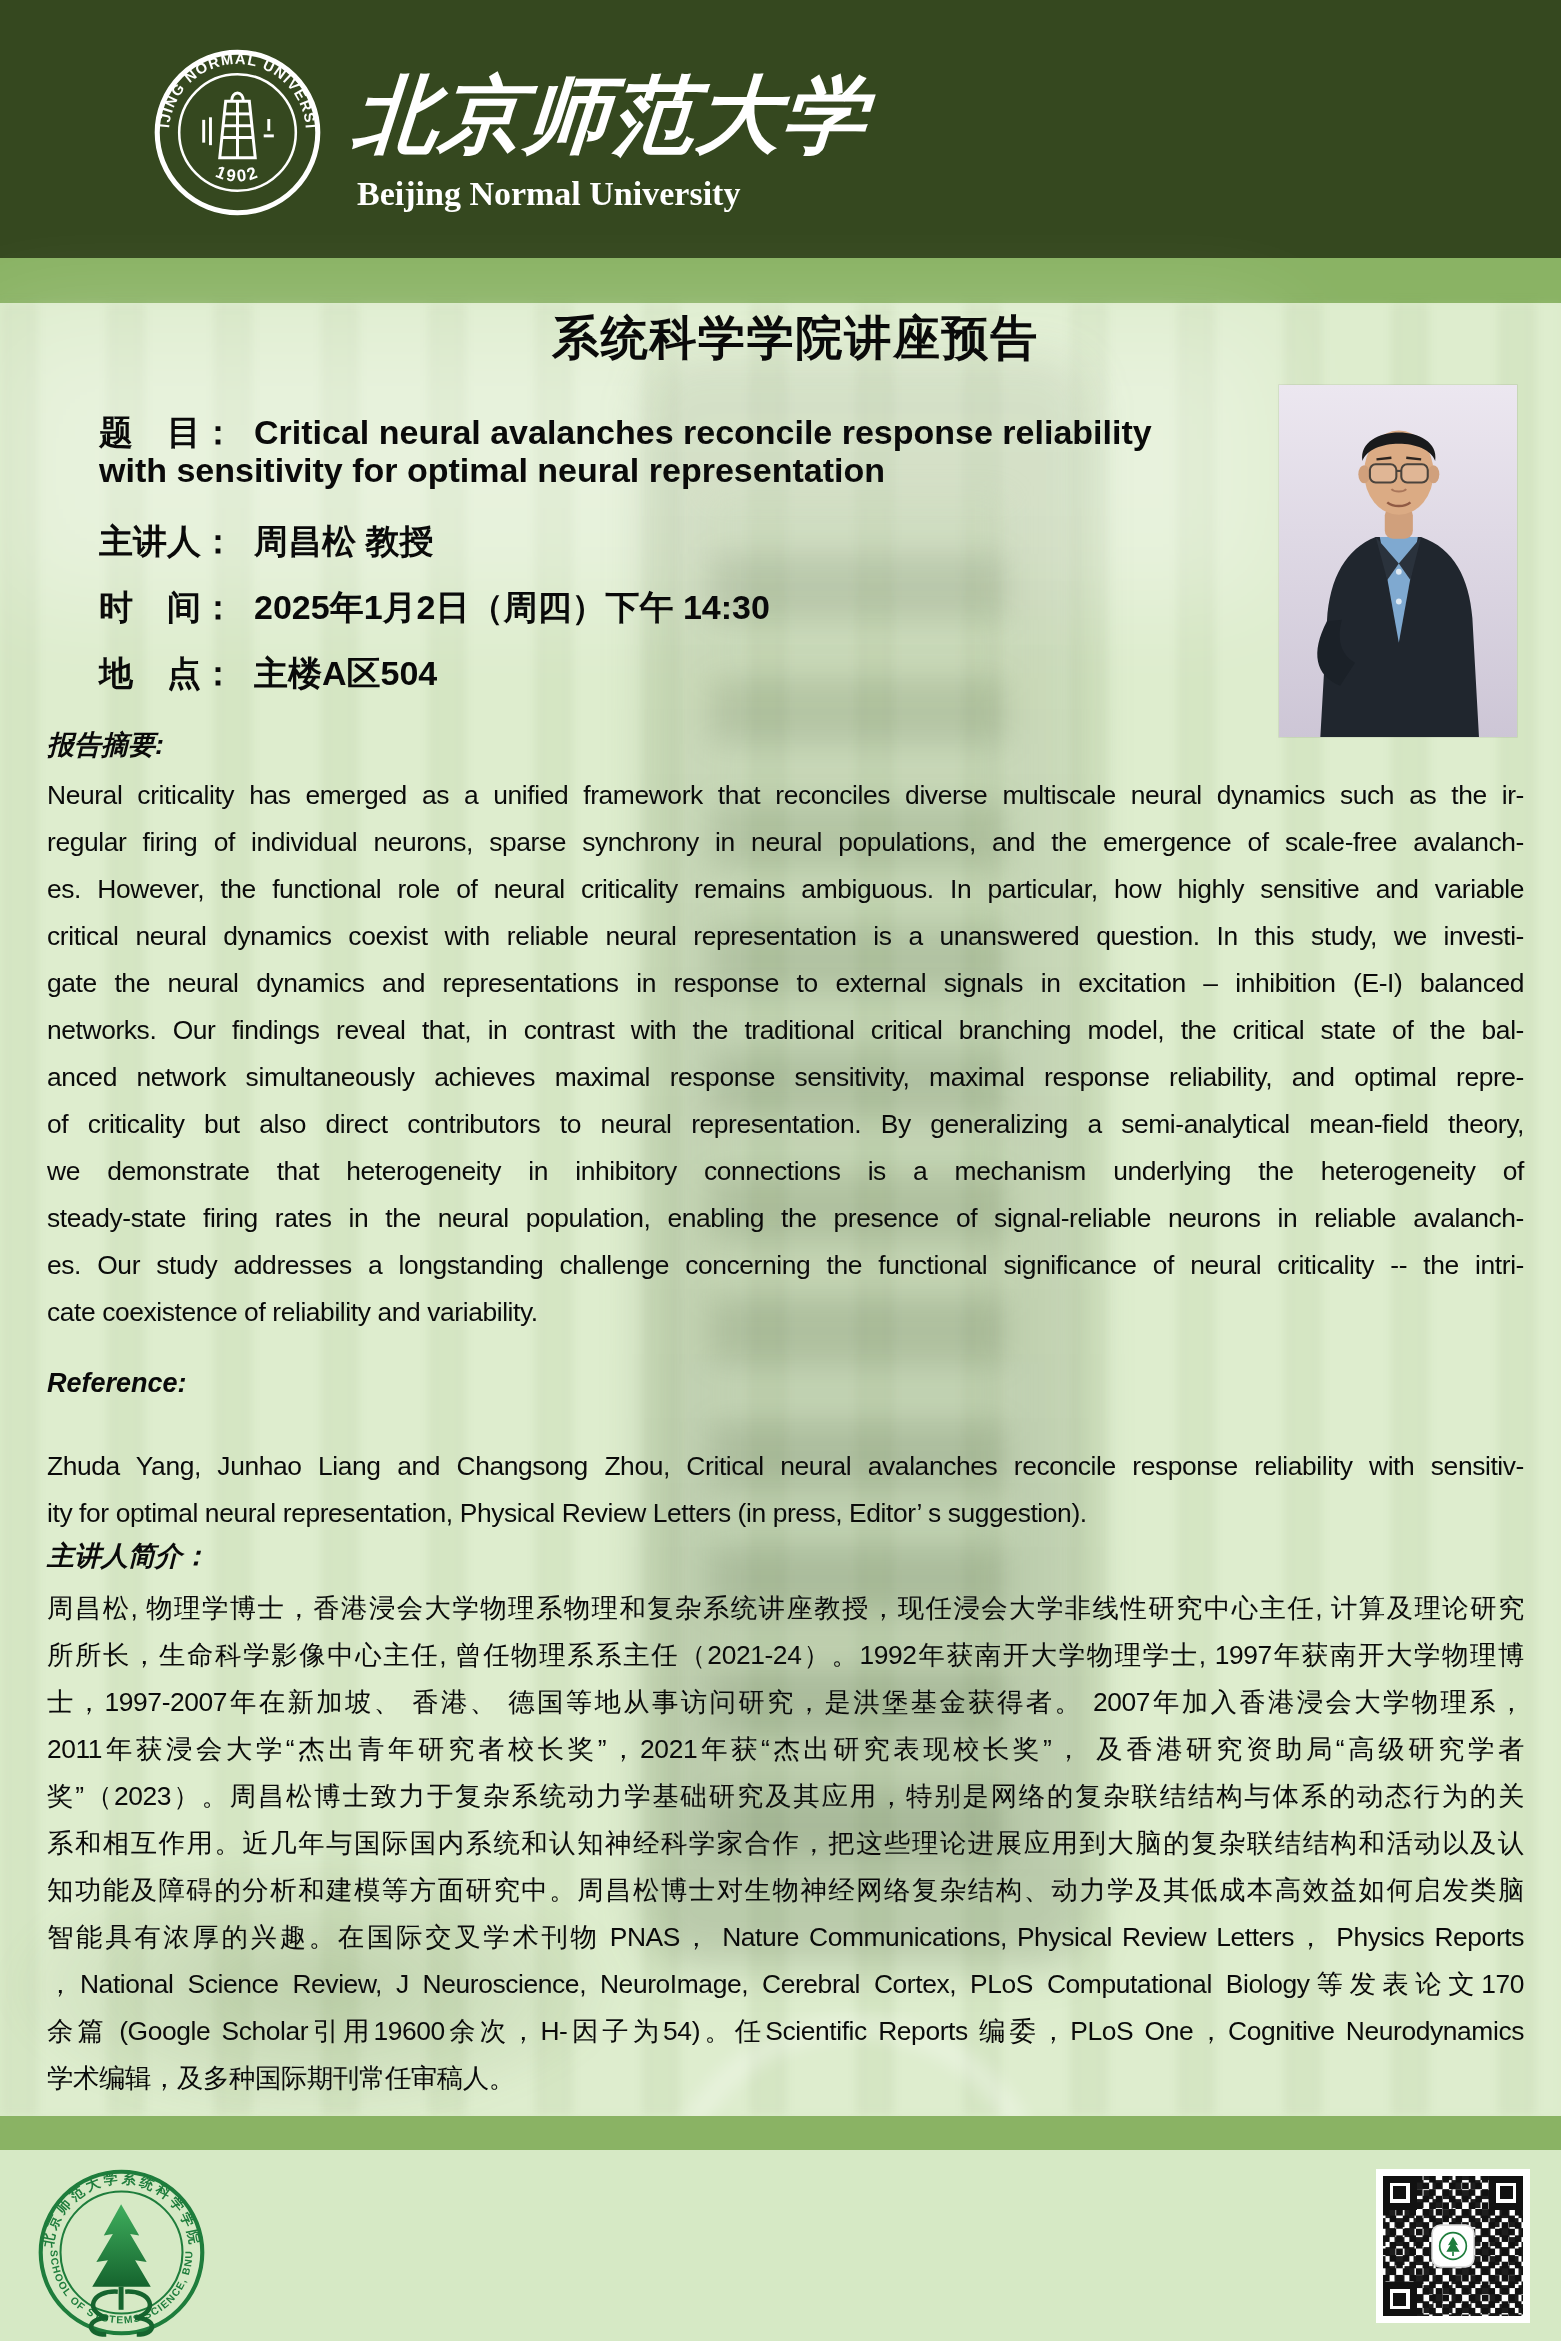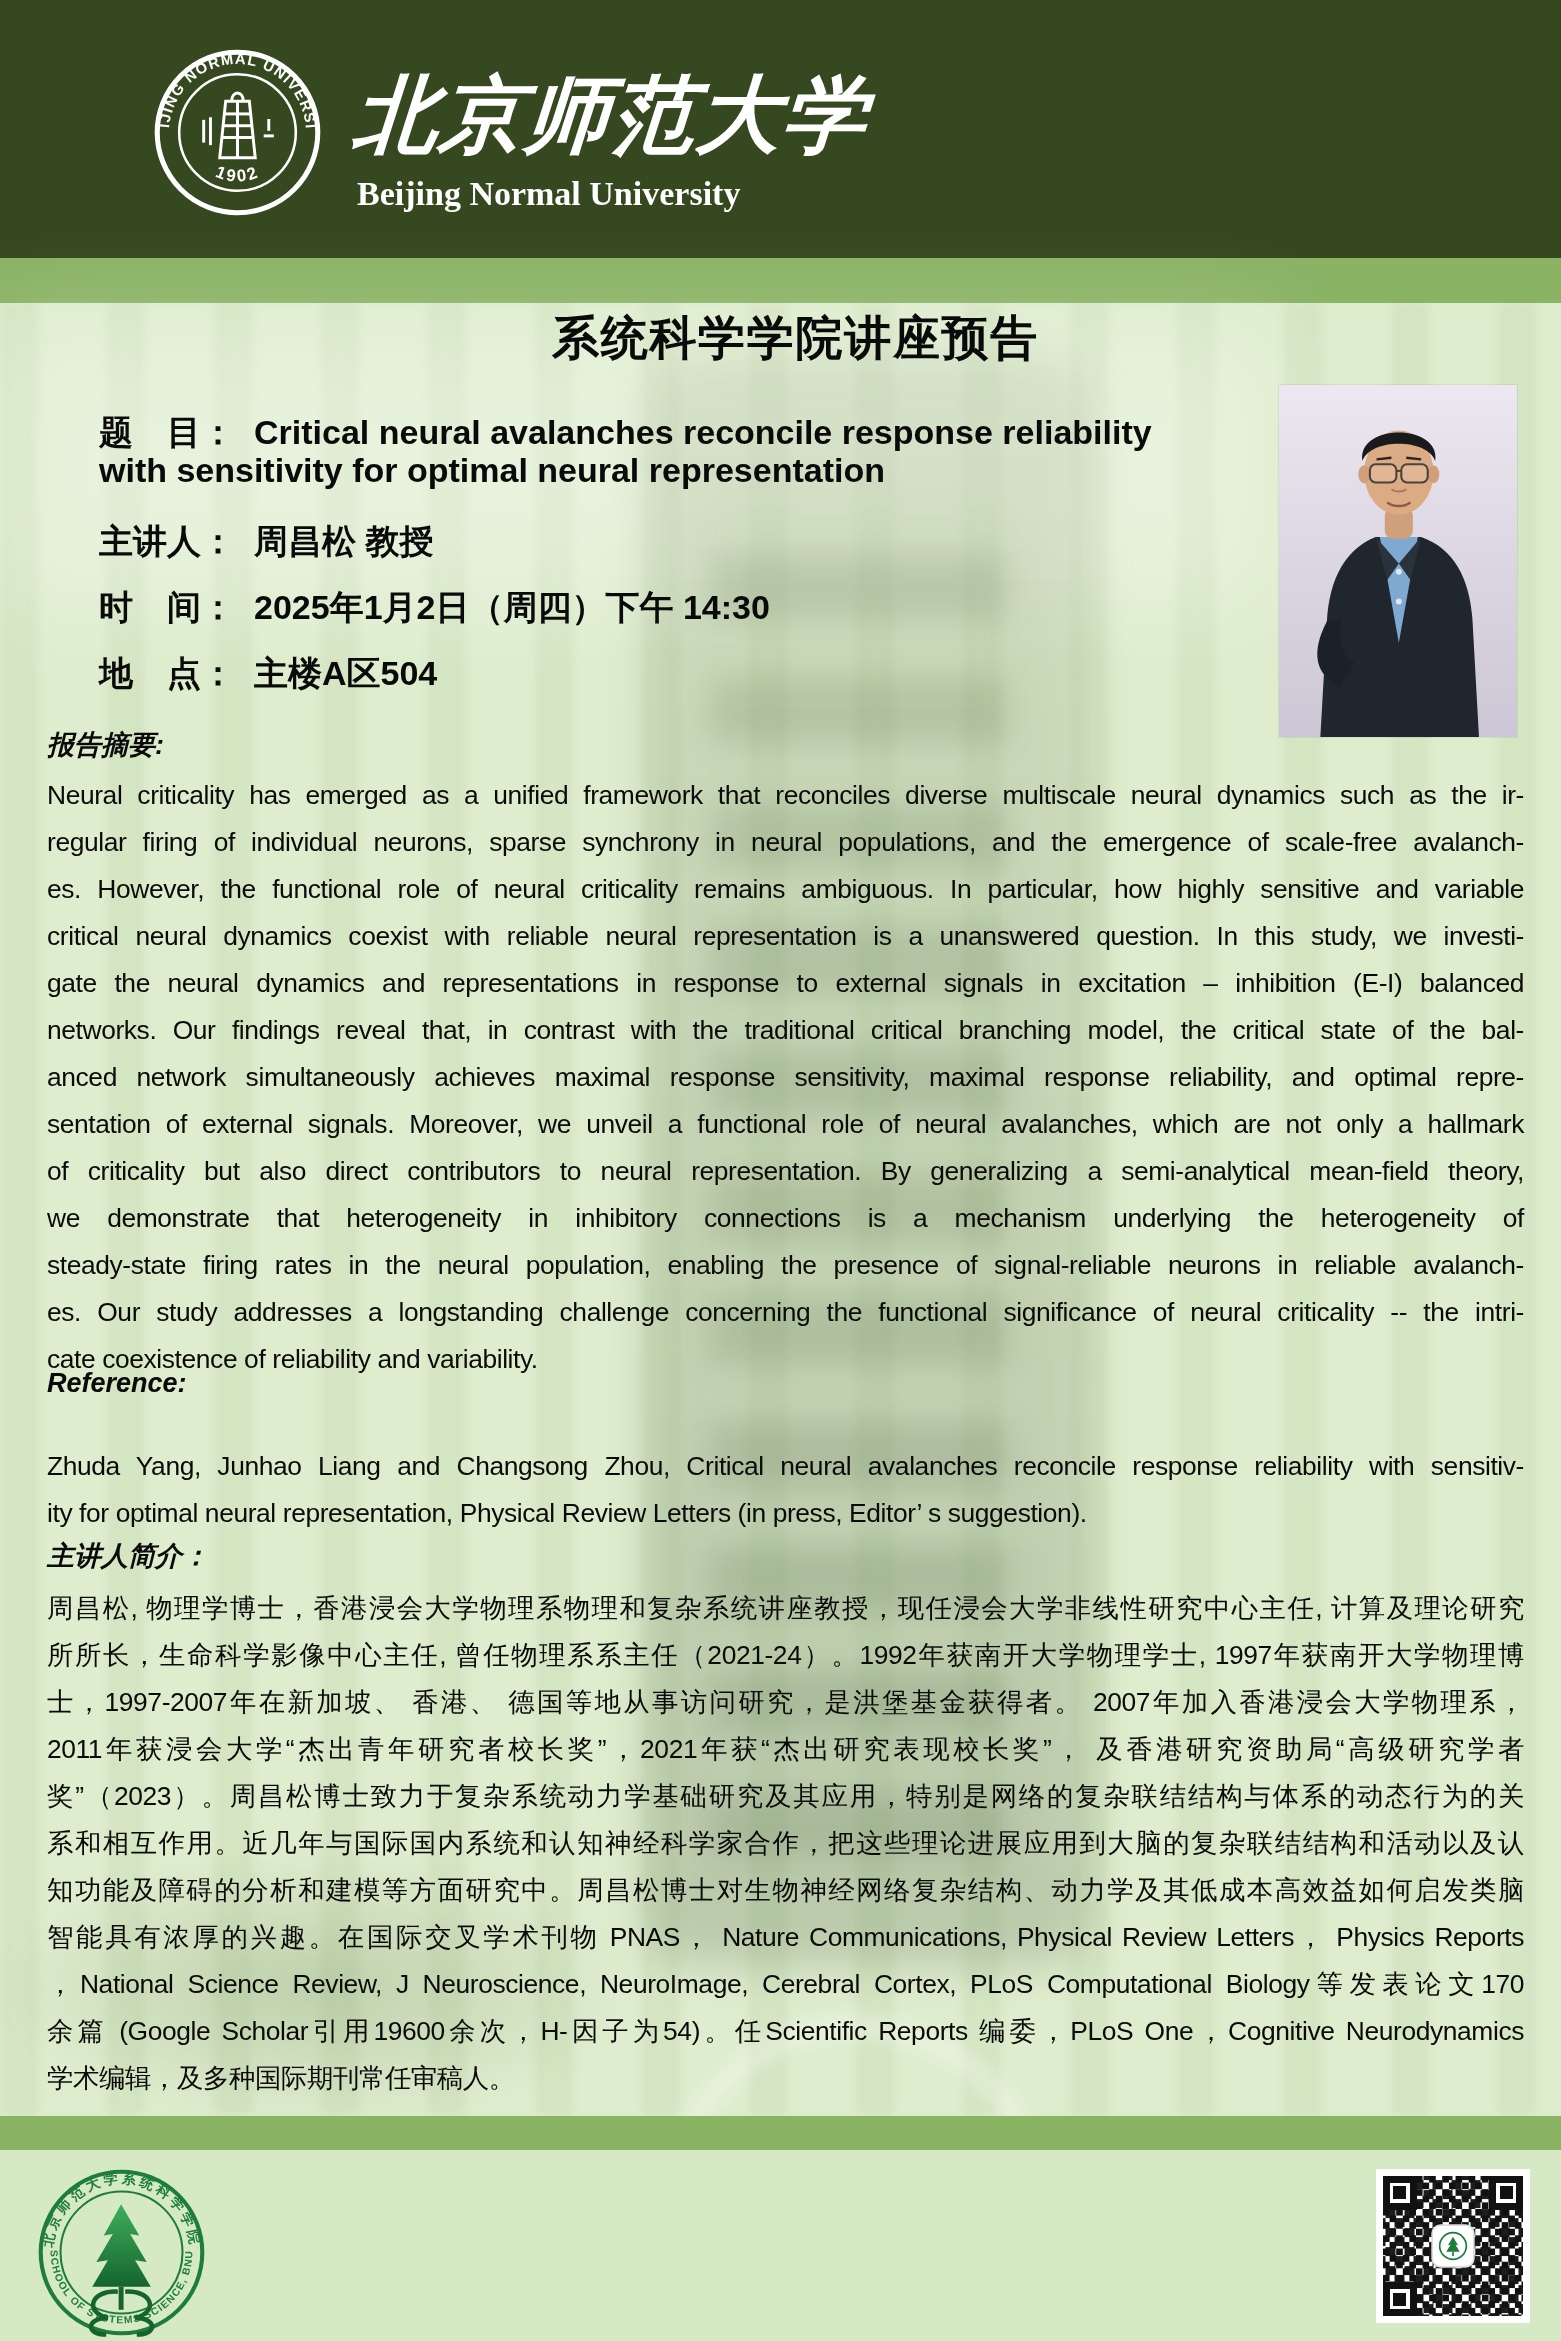--- a/index.html
+++ b/index.html
@@ -189,21 +189,20 @@
 
   <div class="sec-head h-abstract">报告摘要:</div>
   <div class="lines lines-abstract">
     <div class="bline">Neural criticality has emerged as a unified framework that reconciles diverse multiscale neural dynamics such as the ir-</div>
     <div class="bline">regular firing of individual neurons, sparse synchrony in neural populations, and the emergence of scale-free avalanch-</div>
     <div class="bline">es. However, the functional role of neural criticality remains ambiguous. In particular, how highly sensitive and variable</div>
     <div class="bline">critical neural dynamics coexist with reliable neural representation is a unanswered question. In this study, we investi-</div>
     <div class="bline">gate the neural dynamics and representations in response to external signals in excitation – inhibition (E-I) balanced</div>
     <div class="bline">networks. Our findings reveal that, in contrast with the traditional critical branching model, the critical state of the bal-</div>
     <div class="bline">anced network simultaneously achieves maximal response sensitivity, maximal response reliability, and optimal repre-</div>
-    <div class="bline">sentation of external signals. Moreover, we unveil a functional role of neural avalanches, which are not only a hallmark</div>
     <div class="bline">of criticality but also direct contributors to neural representation. By generalizing a semi-analytical mean-field theory,</div>
     <div class="bline">we demonstrate that heterogeneity in inhibitory connections is a mechanism underlying the heterogeneity of</div>
     <div class="bline">steady-state firing rates in the neural population, enabling the presence of signal-reliable neurons in reliable avalanch-</div>
     <div class="bline">es. Our study addresses a longstanding challenge concerning the functional significance of neural criticality -- the intri-</div>
     <div class="bline last">cate coexistence of reliability and variability.</div>
   </div>
 
   <div class="sec-head h-reference">Reference:</div>
   <div class="lines lines-reference">
     <div class="bline">Zhuda Yang, Junhao Liang and Changsong Zhou, Critical neural avalanches reconcile response reliability with sensitiv-</div>

